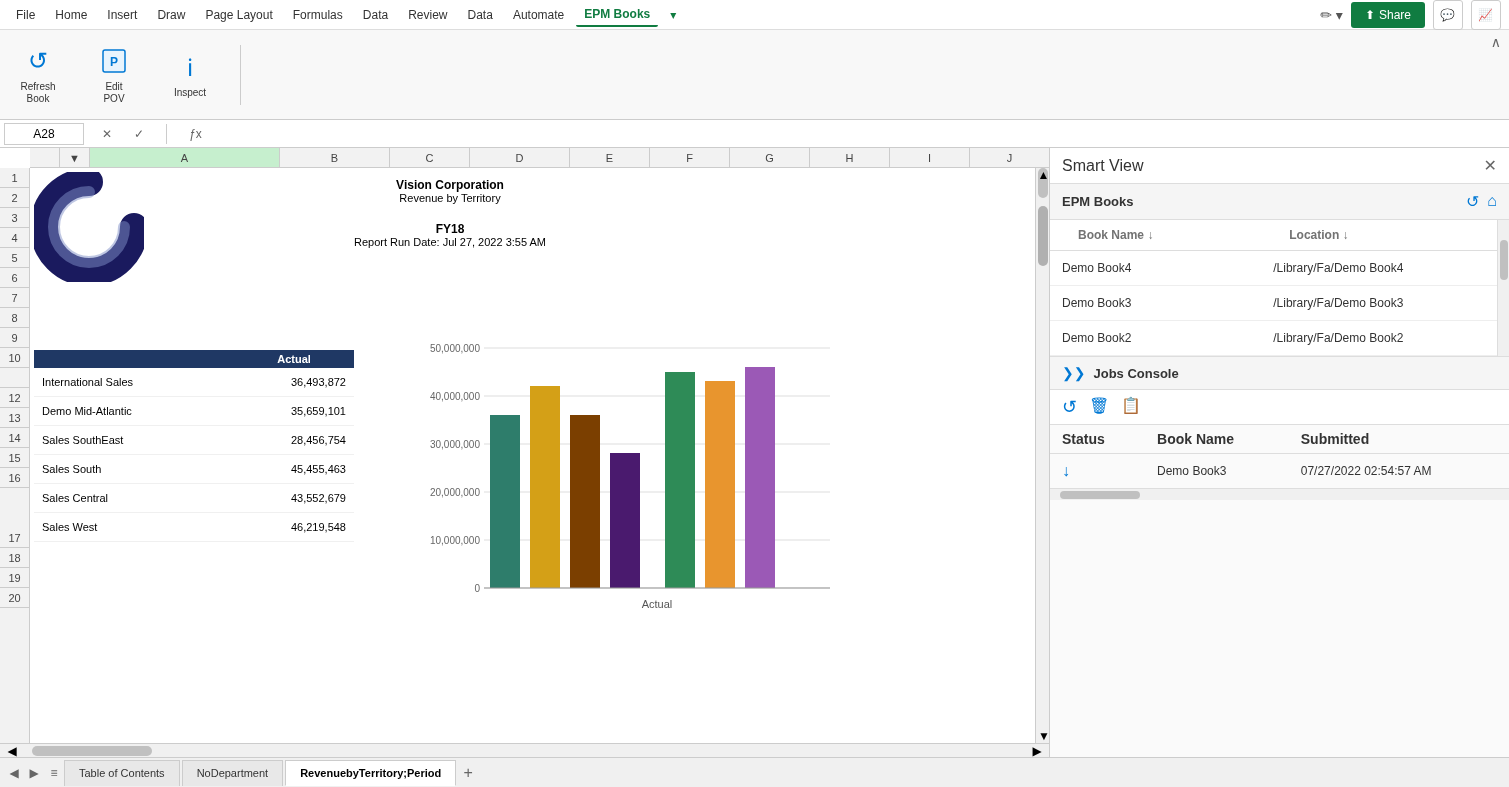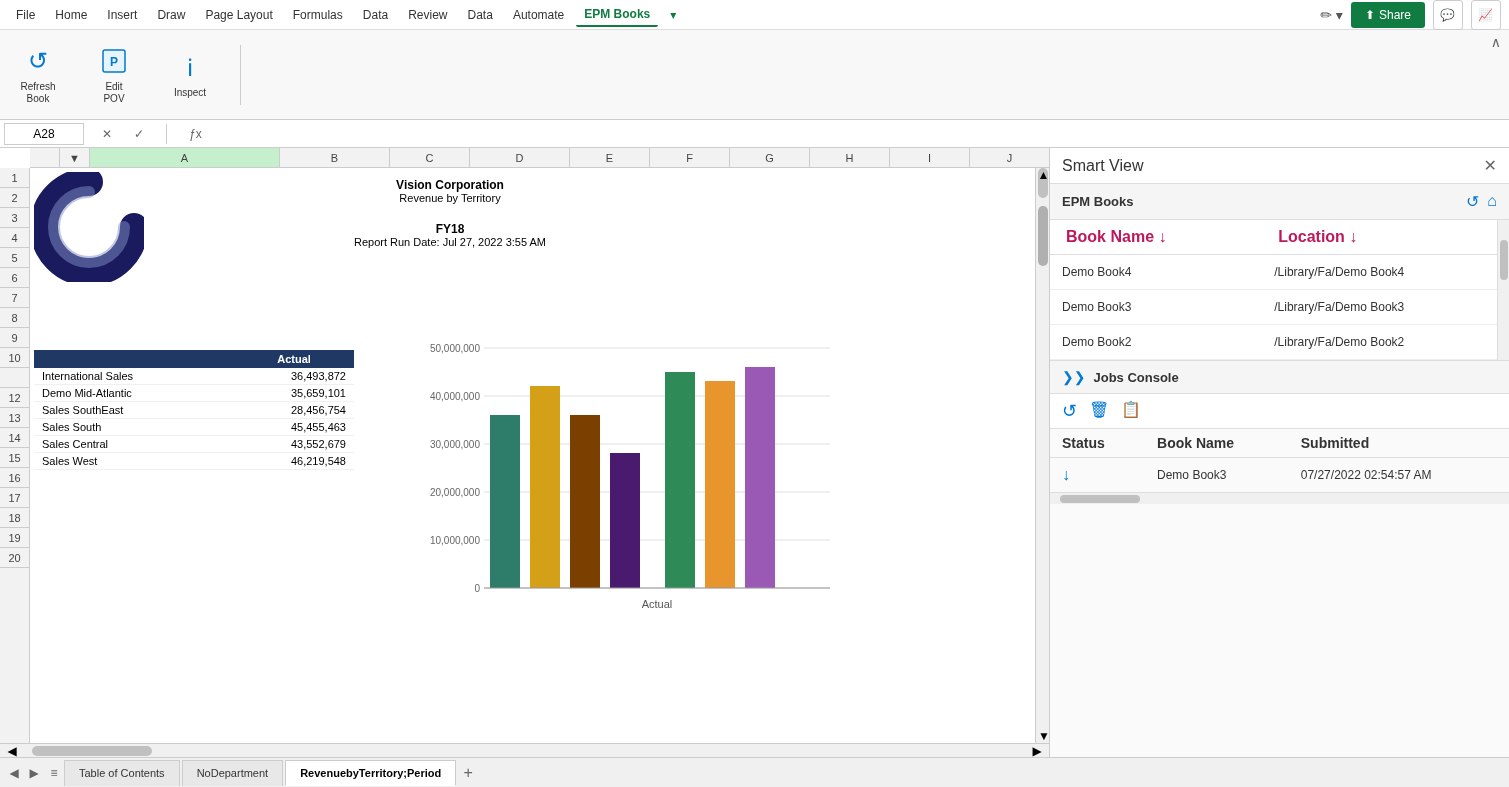--- a/index.html
+++ b/index.html
@@ -64,21 +64,21 @@
     .row-num { height: 20px; border-bottom: 1px solid #ccc; text-align: center; font-size: 11px; color: #444; line-height: 20px; }
     .grid-cells { flex: 1; overflow: hidden; position: relative; }
     .company-title { font-weight: bold; font-size: 12px; text-align: center; }
     .report-sub { font-size: 11px; text-align: center; }
     .fy-title { font-weight: bold; text-align: center; font-size: 12px; }
     .run-date { text-align: center; font-size: 11px; }
 
     
     .sheet-table { border-collapse: collapse; font-size: 11px; }
     .sheet-table th { background: #1f3864; color: #fff; padding: 3px 8px; text-align: center; }
-    .sheet-table td { padding: 2px 8px; border-bottom: 1px solid #f0f0f0; }
+    .sheet-table td { padding: 8px 8px; border-bottom: 1px solid #f0f0f0; }
     .sheet-table td:last-child { text-align: right; }
 
     
     .smart-view-panel {
       width: 460px; background: #fafafa; border-left: 1px solid #ccc;
       display: flex; flex-direction: column; flex-shrink: 0;
     }
     .sv-header {
       display: flex; align-items: center; justify-content: space-between;
       padding: 8px 12px; background: #fff; border-bottom: 1px solid #ddd;
@@ -90,22 +90,22 @@
     .sv-section-header {
       display: flex; align-items: center; justify-content: space-between;
       padding: 8px 12px; background: #f5f5f5; border-bottom: 1px solid #ddd;
     }
     .sv-section-title { font-size: 13px; font-weight: 600; color: #333; }
     .sv-section-icons { display: flex; gap: 8px; }
     .sv-icon { cursor: pointer; color: #0078d4; font-size: 16px; }
 
     .sv-table { width: 100%; border-collapse: collapse; }
     .sv-table th {
-      text-align: left; padding: 8px 16px; font-size: 16px; font-weight: 600;
-      color: #be185d; border-bottom: 1px solid #ddd; cursor: pointer;
+      text-align: left; padding: 8px 28px; font-size: 12px; font-weight: 600;
+      color: #737373; border-bottom: 1px solid #ddd; cursor: pointer;
     }
     .sv-table td { padding: 10px 12px; font-size: 12px; color: #333; border-bottom: 1px solid #eee; }
 
     
     .jobs-console { flex-shrink: 0; }
     .jobs-header {
       display: flex; align-items: center; gap: 8px; padding: 8px 12px;
       background: #f5f5f5; border-bottom: 1px solid #ddd; cursor: pointer;
     }
     .jobs-title { font-size: 13px; font-weight: 600; color: #333; }
@@ -231,21 +231,21 @@
           <div class="row-num" style="height:20px;">7</div>
           <div class="row-num" style="height:20px;">8</div>
           <div class="row-num" style="height:20px;">9</div>
           <div class="row-num" style="height:20px;">10</div>
           <div class="row-num" style="height:20px;padding-left:30px;">11</div>
           <div class="row-num" style="height:20px;">12</div>
           <div class="row-num" style="height:20px;">13</div>
           <div class="row-num" style="height:20px;">14</div>
           <div class="row-num" style="height:20px;">15</div>
           <div class="row-num" style="height:20px;">16</div>
-          <div class="row-num" style="height:20px;">17</div>
+          <div class="row-num" style="height:20px;margin-top:40px;">17</div>
           <div class="row-num" style="height:20px;">18</div>
           <div class="row-num" style="height:20px;">19</div>
           <div class="row-num" style="height:20px;">20</div>
         </div>
 
         <div class="grid-cells" style="flex:1;overflow:hidden;background:#fff;position:relative;">
 
           <div style="position:absolute;left:4px;top:4px;">
             <svg class="logo-svg" viewBox="0 0 110 110">
               <defs>

